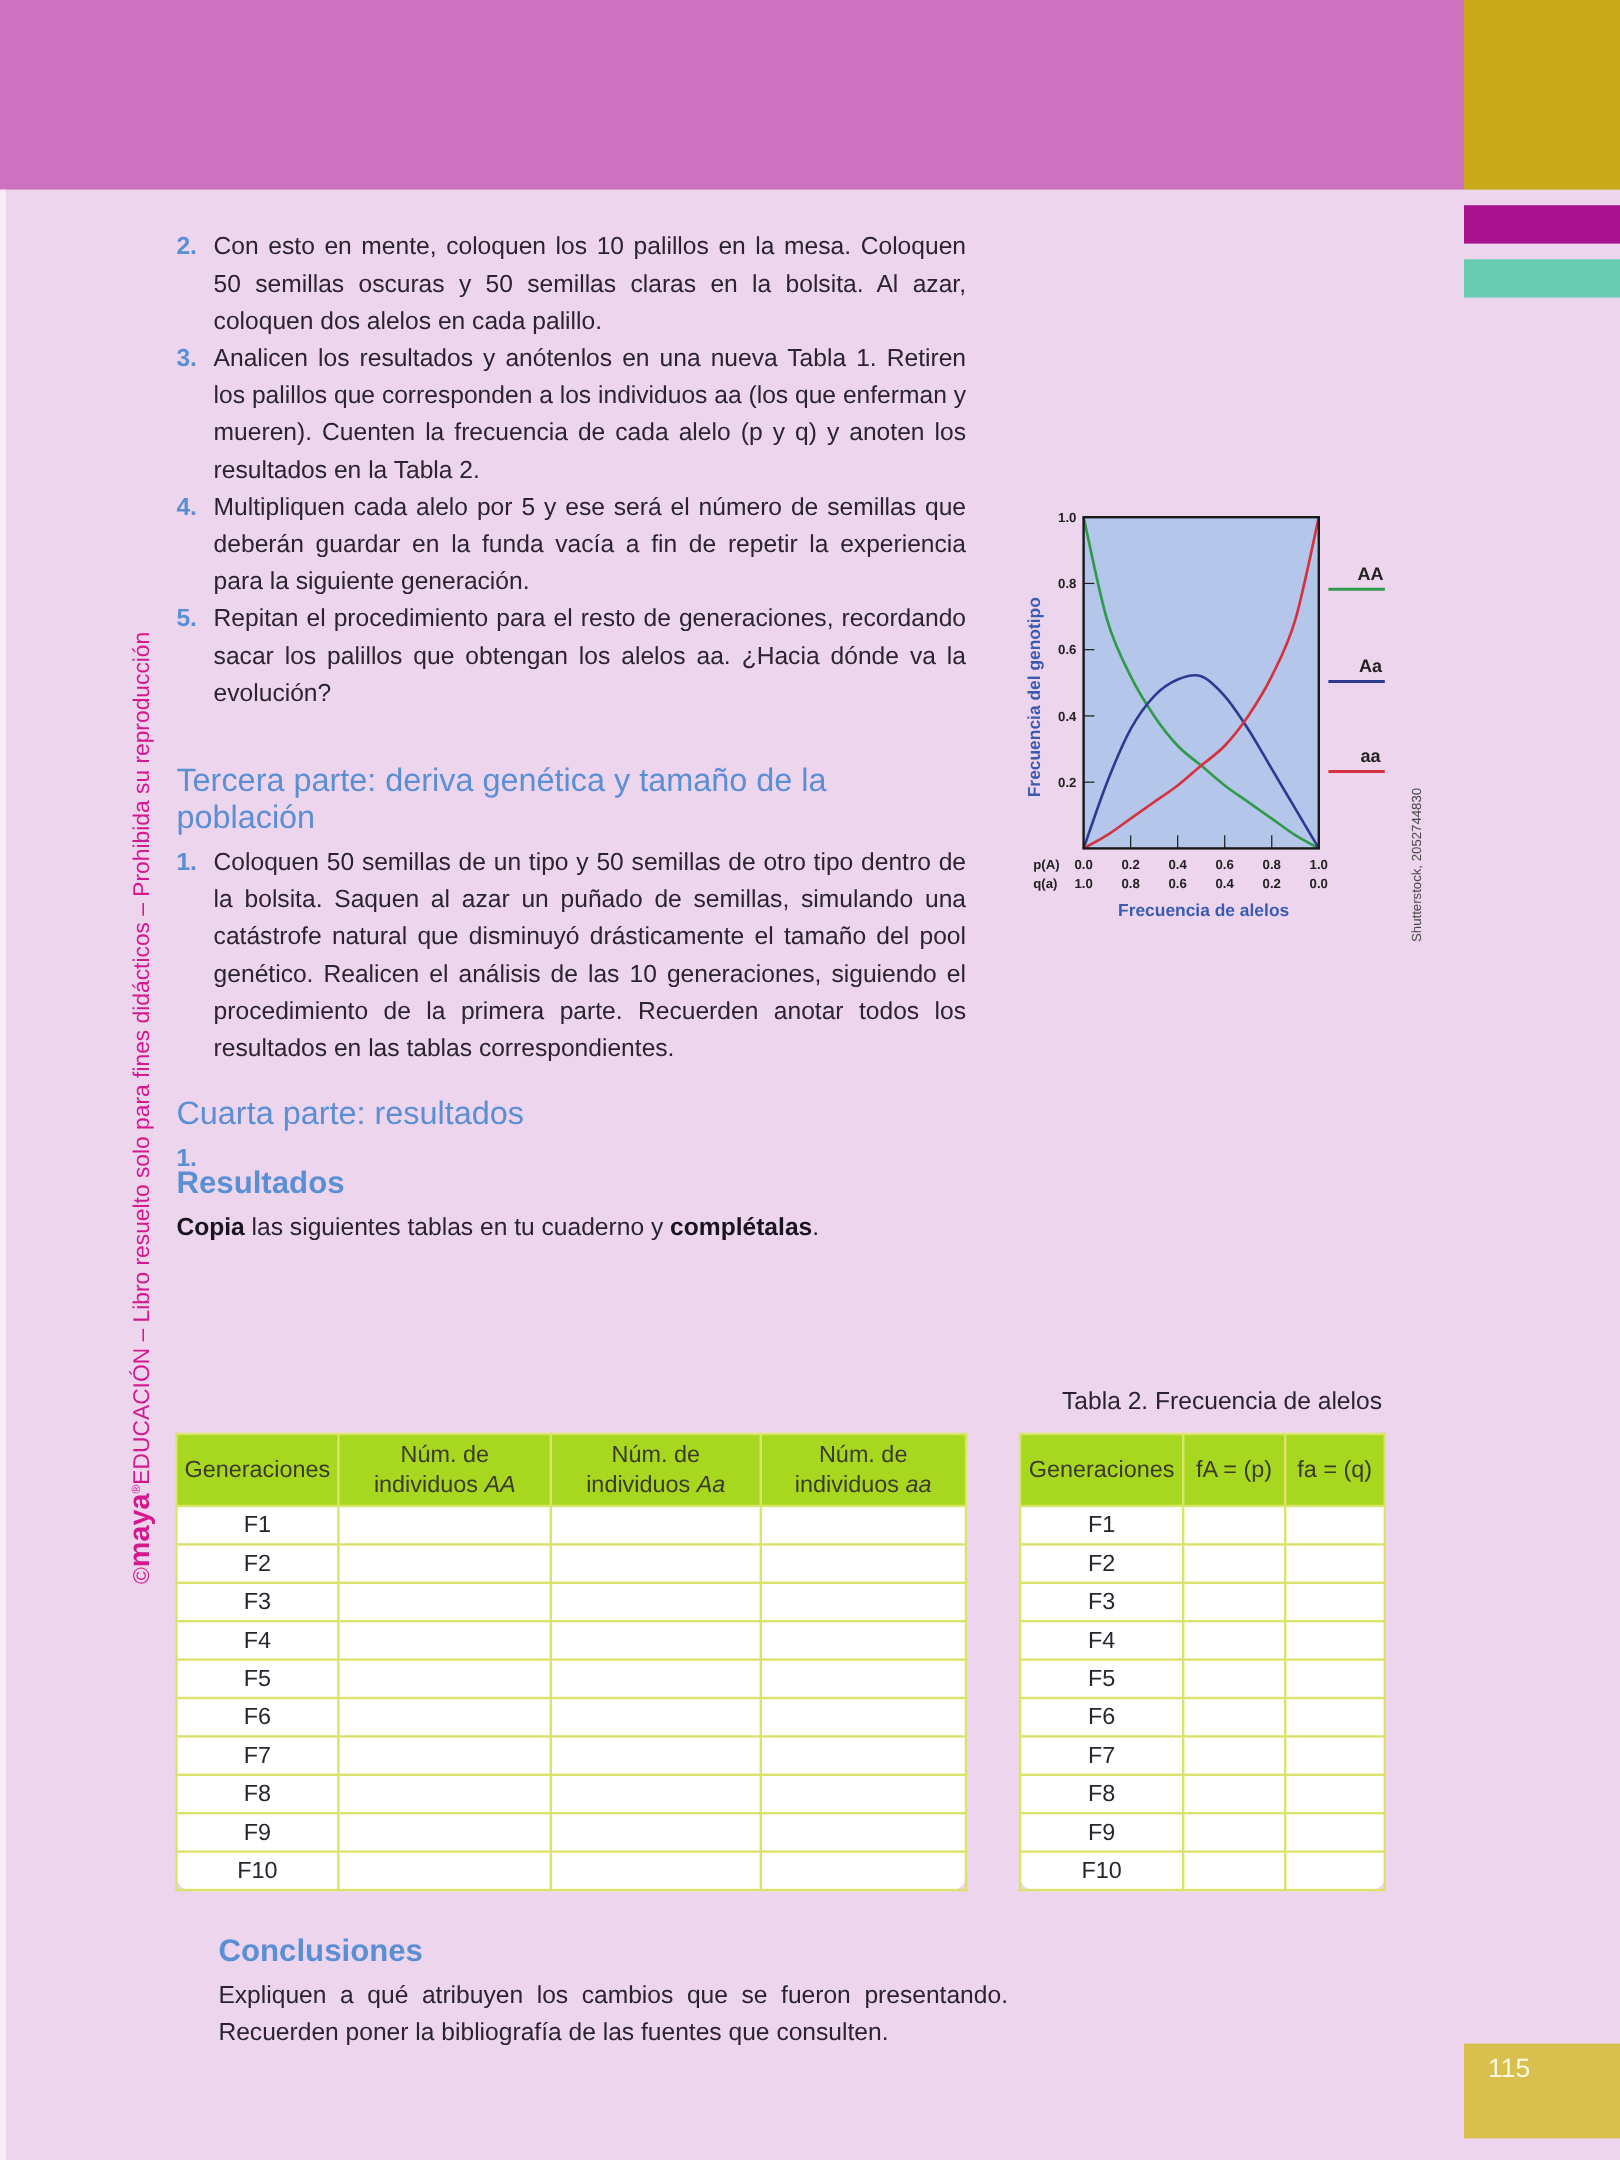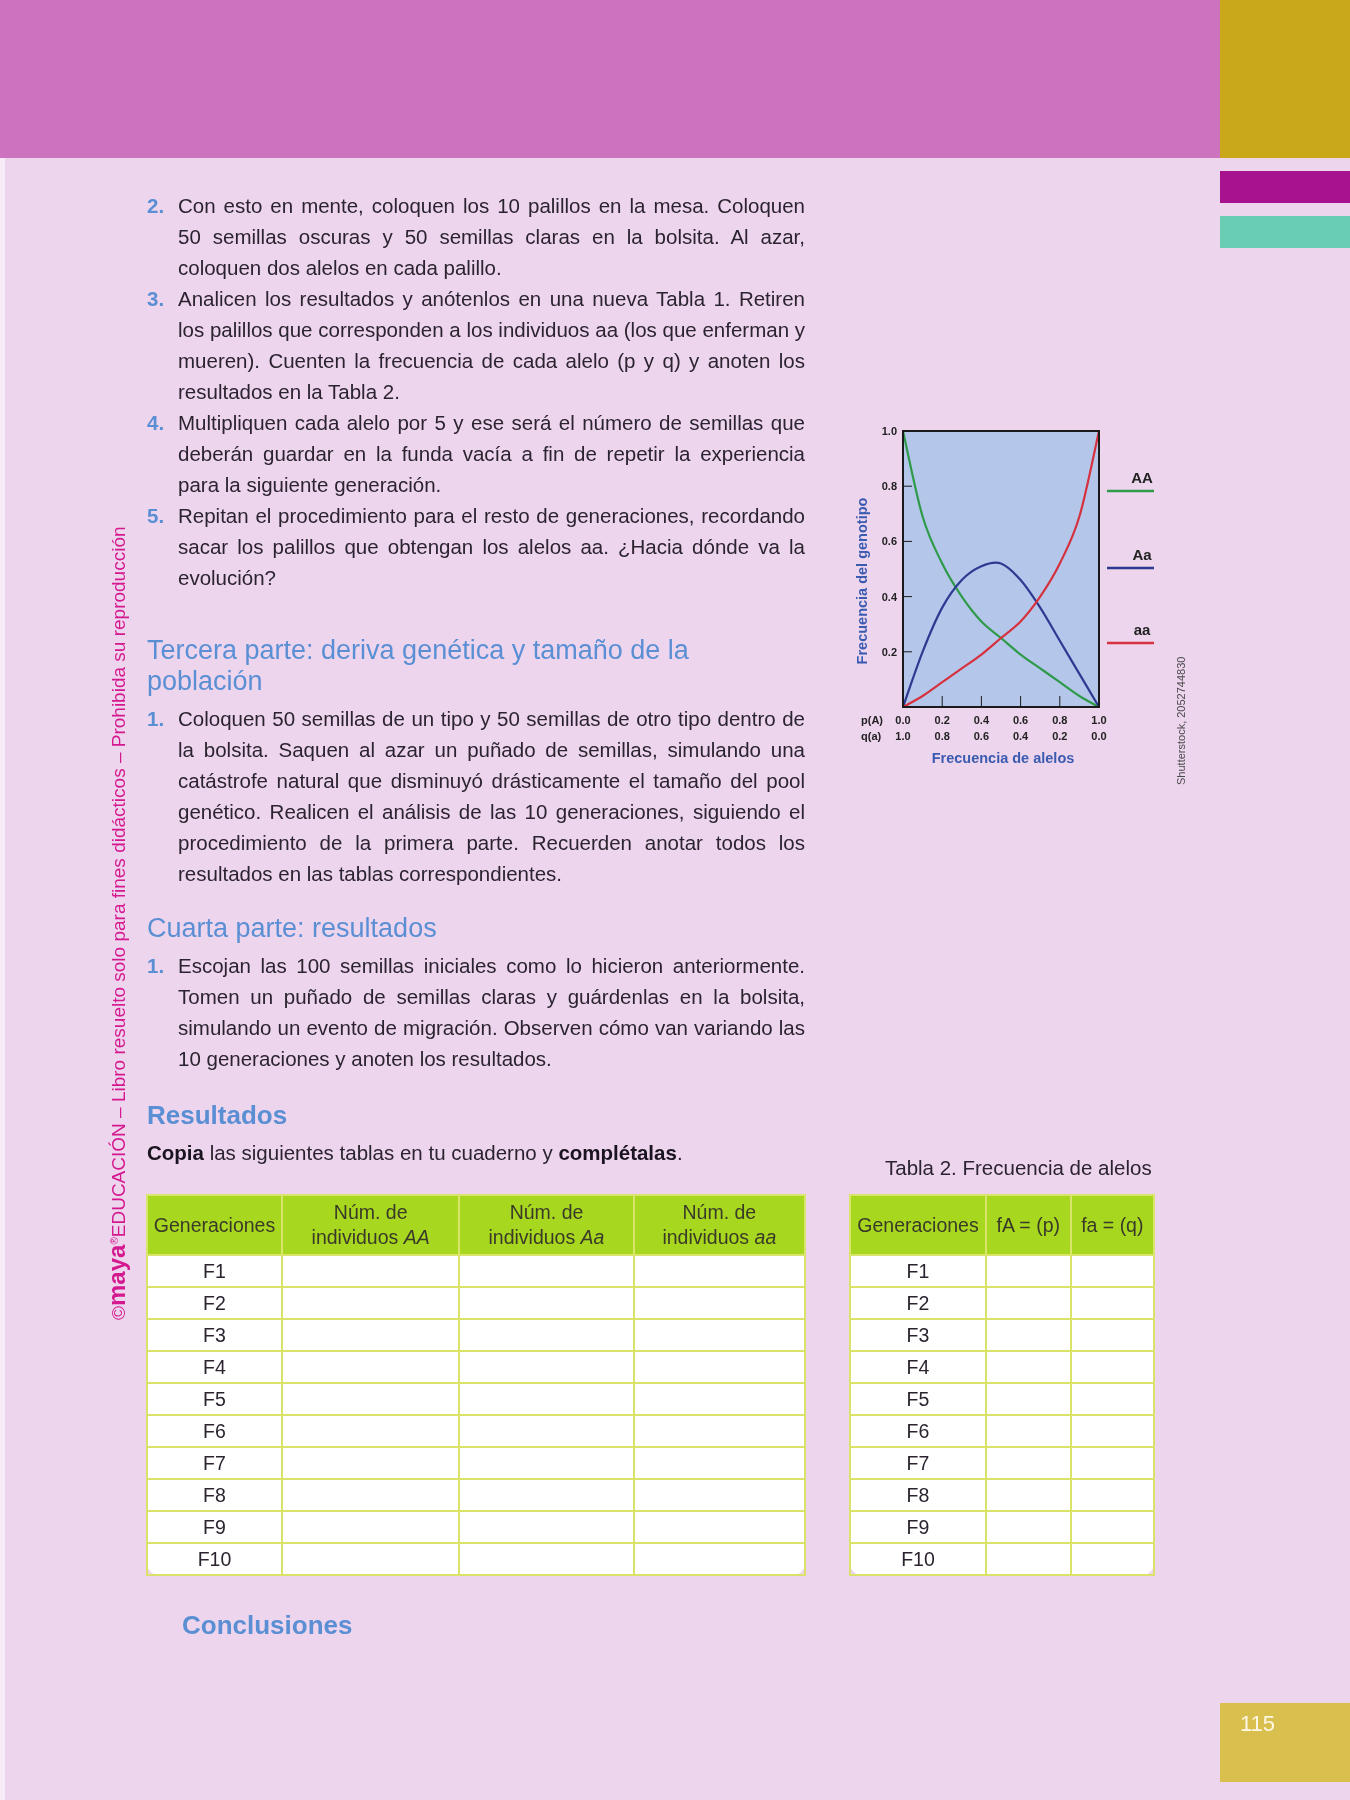--- a/index.html
+++ b/index.html
@@ -67,21 +67,21 @@
     <li><span class="num">5.</span><span>Repitan el procedimiento para el resto de generaciones, recordando sacar los palillos que obtengan los alelos aa. ¿Hacia dónde va la evolución?</span></li>
   </ol>
 
   <h2 class="section-title" style="margin-top:42px">Tercera parte: deriva genética y tamaño de la población</h2>
   <ol class="steps">
     <li><span class="num">1.</span><span>Coloquen 50 semillas de un tipo y 50 semillas de otro tipo dentro de la bolsita. Saquen al azar un puñado de semillas, simulando una catástrofe natural que disminuyó drásticamente el tamaño del pool genético. Realicen el análisis de las 10 generaciones, siguiendo el procedimiento de la primera parte. Recuerden anotar todos los resultados en las tablas correspondientes.</span></li>
   </ol>
 
   <h2 class="section-title" style="margin-top:24px">Cuarta parte: resultados</h2>
   <ol class="steps">
-    <li><span class="num">1.</span><span>Escojan las 100 semillas iniciales como lo hicieron anteriormente. Tomen un puñado de semillas claras y guárdenlas en la bolsita, simulando un evento de migración. Observen cómo van variando las 10 generaciones y anoten los resultados.</span></li>
+    <li><span class="num">1.</span></li>
   </ol>
 
   <h2 class="section-title bold" style="margin-top:26px">Resultados</h2>
   <p class="body"><b class="dark">Copia</b><span> las siguientes tablas en tu cuaderno y </span><b class="dark">complétalas</b><span>.</span></p>
 </div>
 
 <div class="chart-wrap">
   <svg id="chart-svg" width="320" height="370">
       <rect x="58" y="16" width="196" height="276" fill="#b4c7ea"></rect>
       <path d="M58,16 C61.266666666666666,30.259999999999998 71.06666666666666,79.48 77.6,101.56 C84.13333333333333,123.64 90.66666666666667,135.14 97.2,148.48 C103.73333333333333,161.82 110.26666666666667,171.94 116.8,181.6 C123.33333333333333,191.26 129.86666666666667,199.54 136.4,206.44 C142.93333333333334,213.34 149.46666666666667,217.48 156,223 C162.53333333333333,228.52 169.06666666666666,234.5 175.6,239.56 C182.13333333333333,244.62 188.66666666666666,248.76000000000002 195.2,253.36 C201.73333333333332,257.96000000000004 208.26666666666668,262.56000000000006 214.8,267.16 C221.33333333333334,271.76 227.86666666666667,276.82 234.4,280.96 C240.93333333333334,285.09999999999997 250.73333333333335,290.15999999999997 254,292" fill="none" stroke="#2f9a4a" stroke-width="2.2"></path>
@@ -259,17 +259,18 @@
       <tr>
         <td>F10</td>
         <td></td>
         <td></td>
       </tr>
     </tbody>
 </table>
 
 <div style="position:absolute; left:147px; top:1610px; width:658px;margin-left:35px;">
   <h2 class="section-title bold" style="margin:0 0 6px 0">Conclusiones</h2>
+  <p class="body">Expliquen a qué atribuyen los cambios que se fueron presentando. Recuerden poner la bibliografía de las fuentes que consulten.</p>
 </div>
 
 <div class="page-num-box">
   <span class="page-num">115</span>
 </div>
 
 </body></html>

